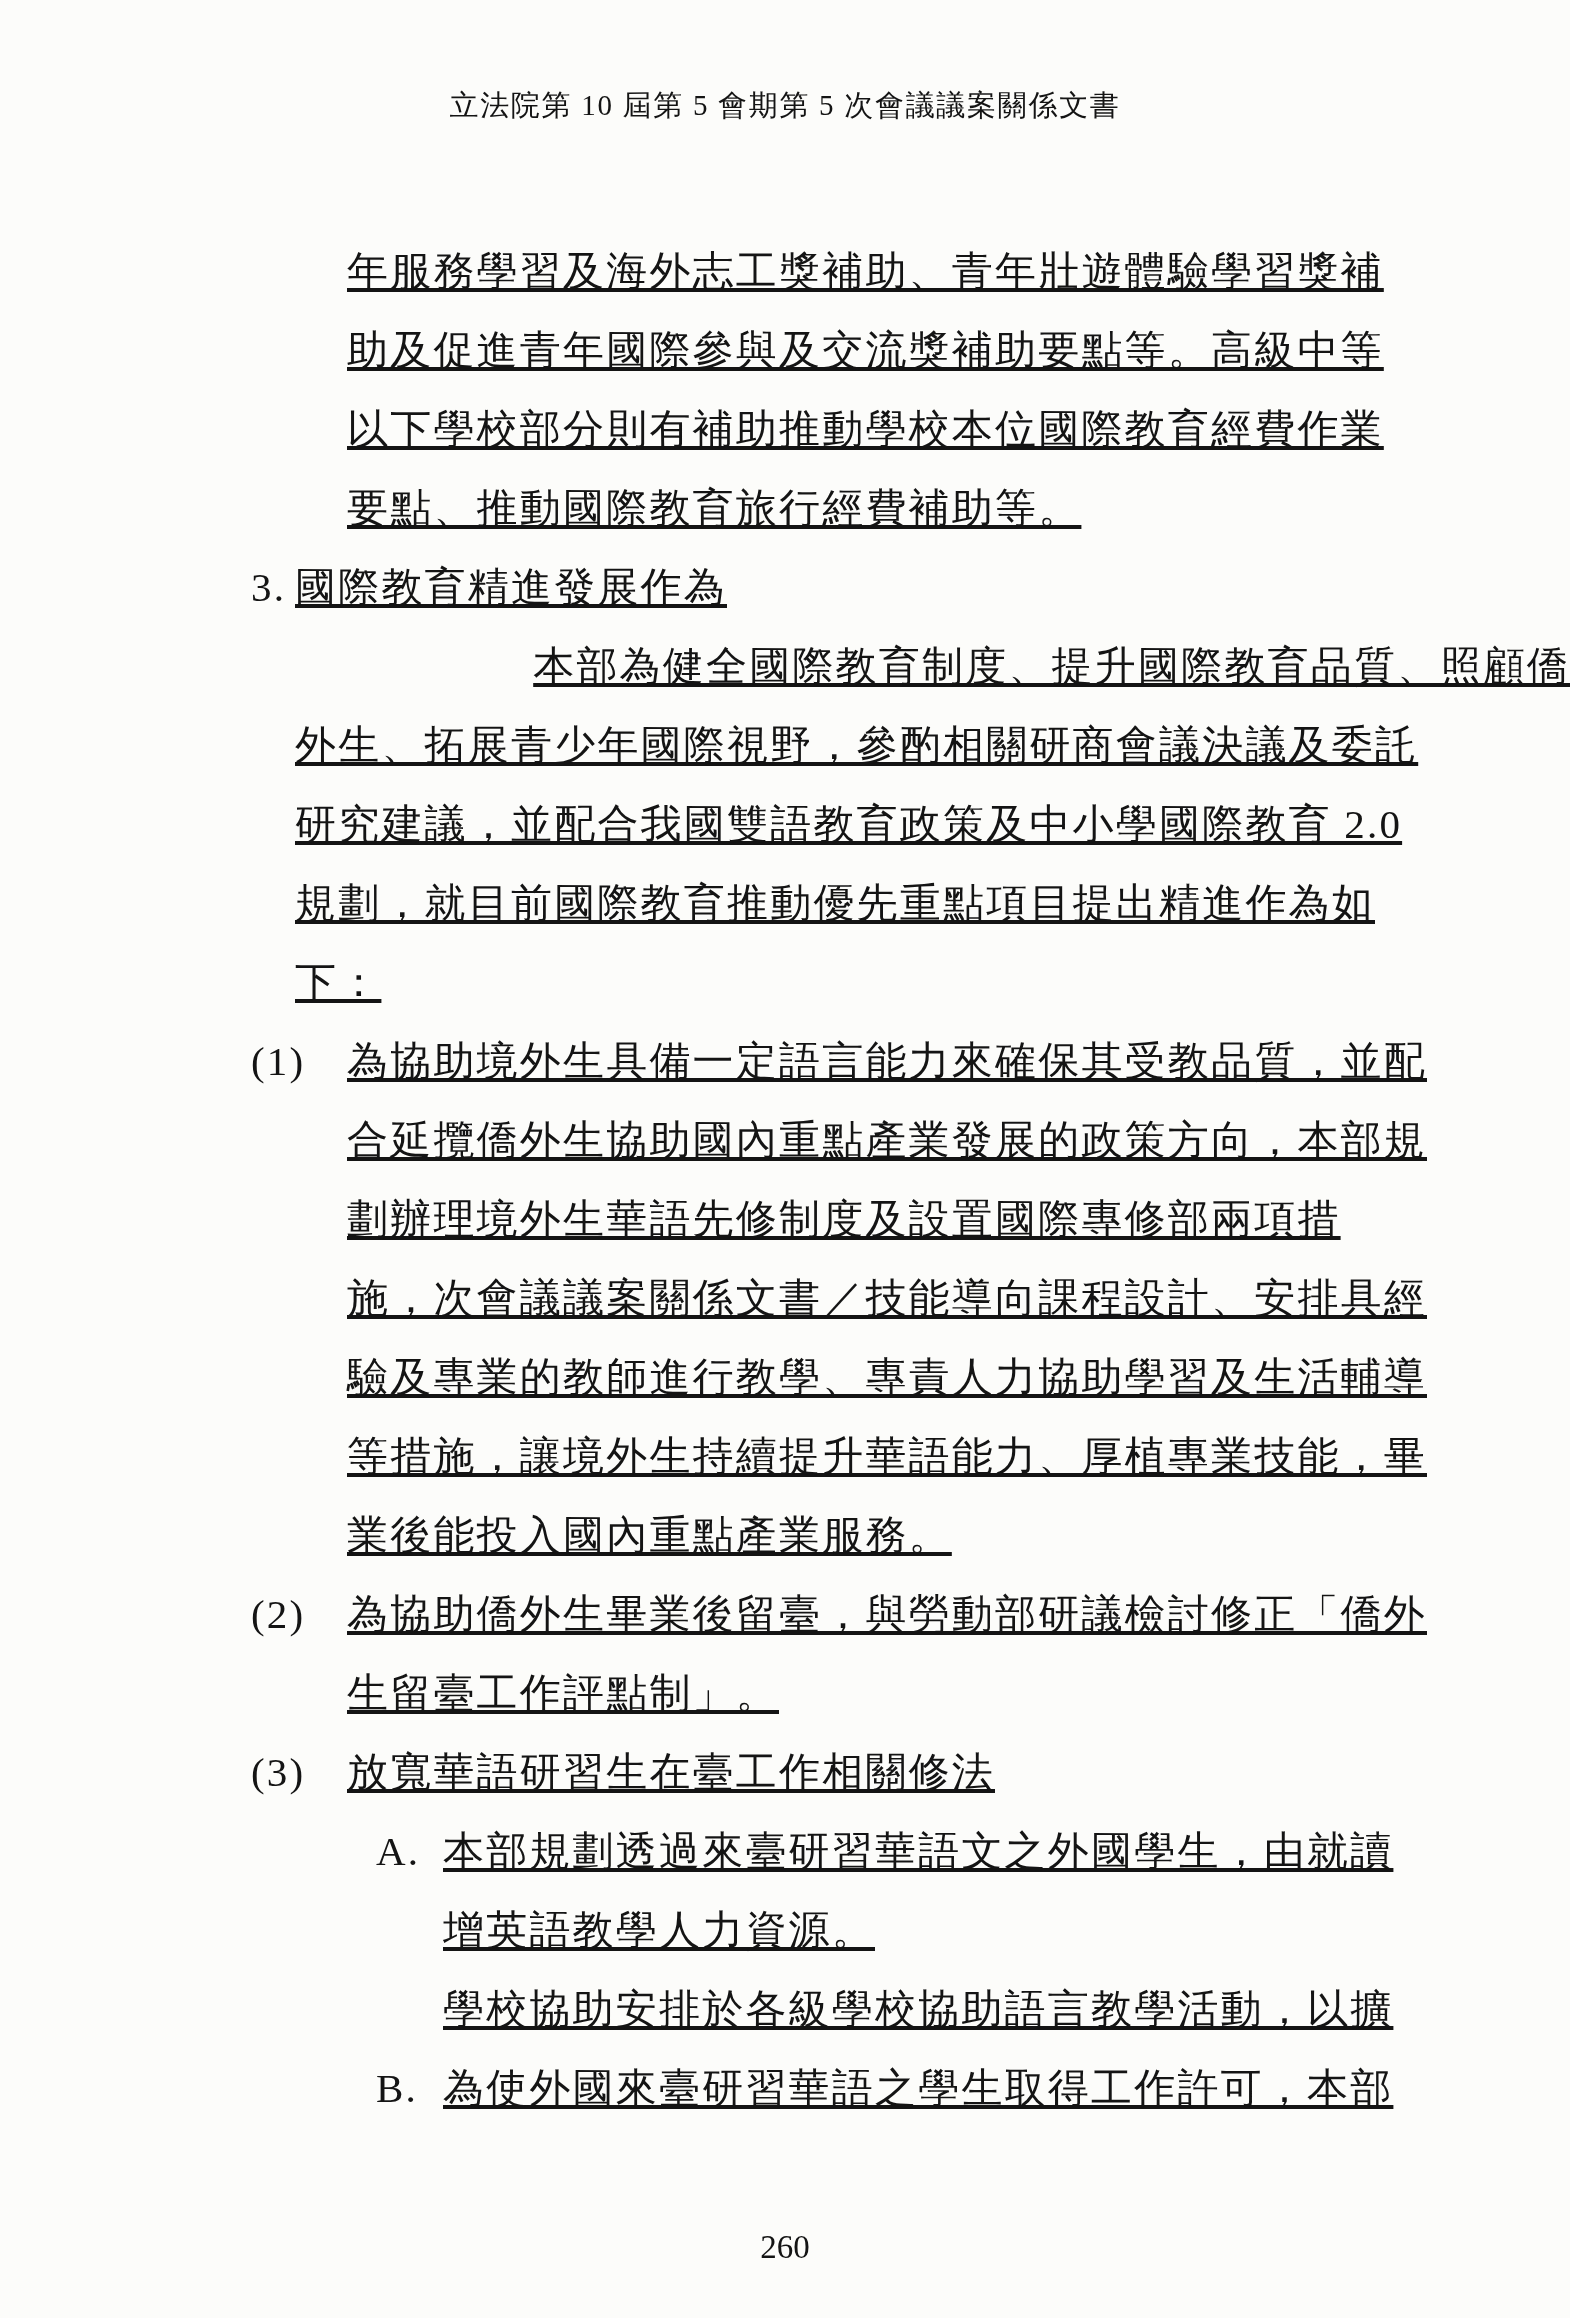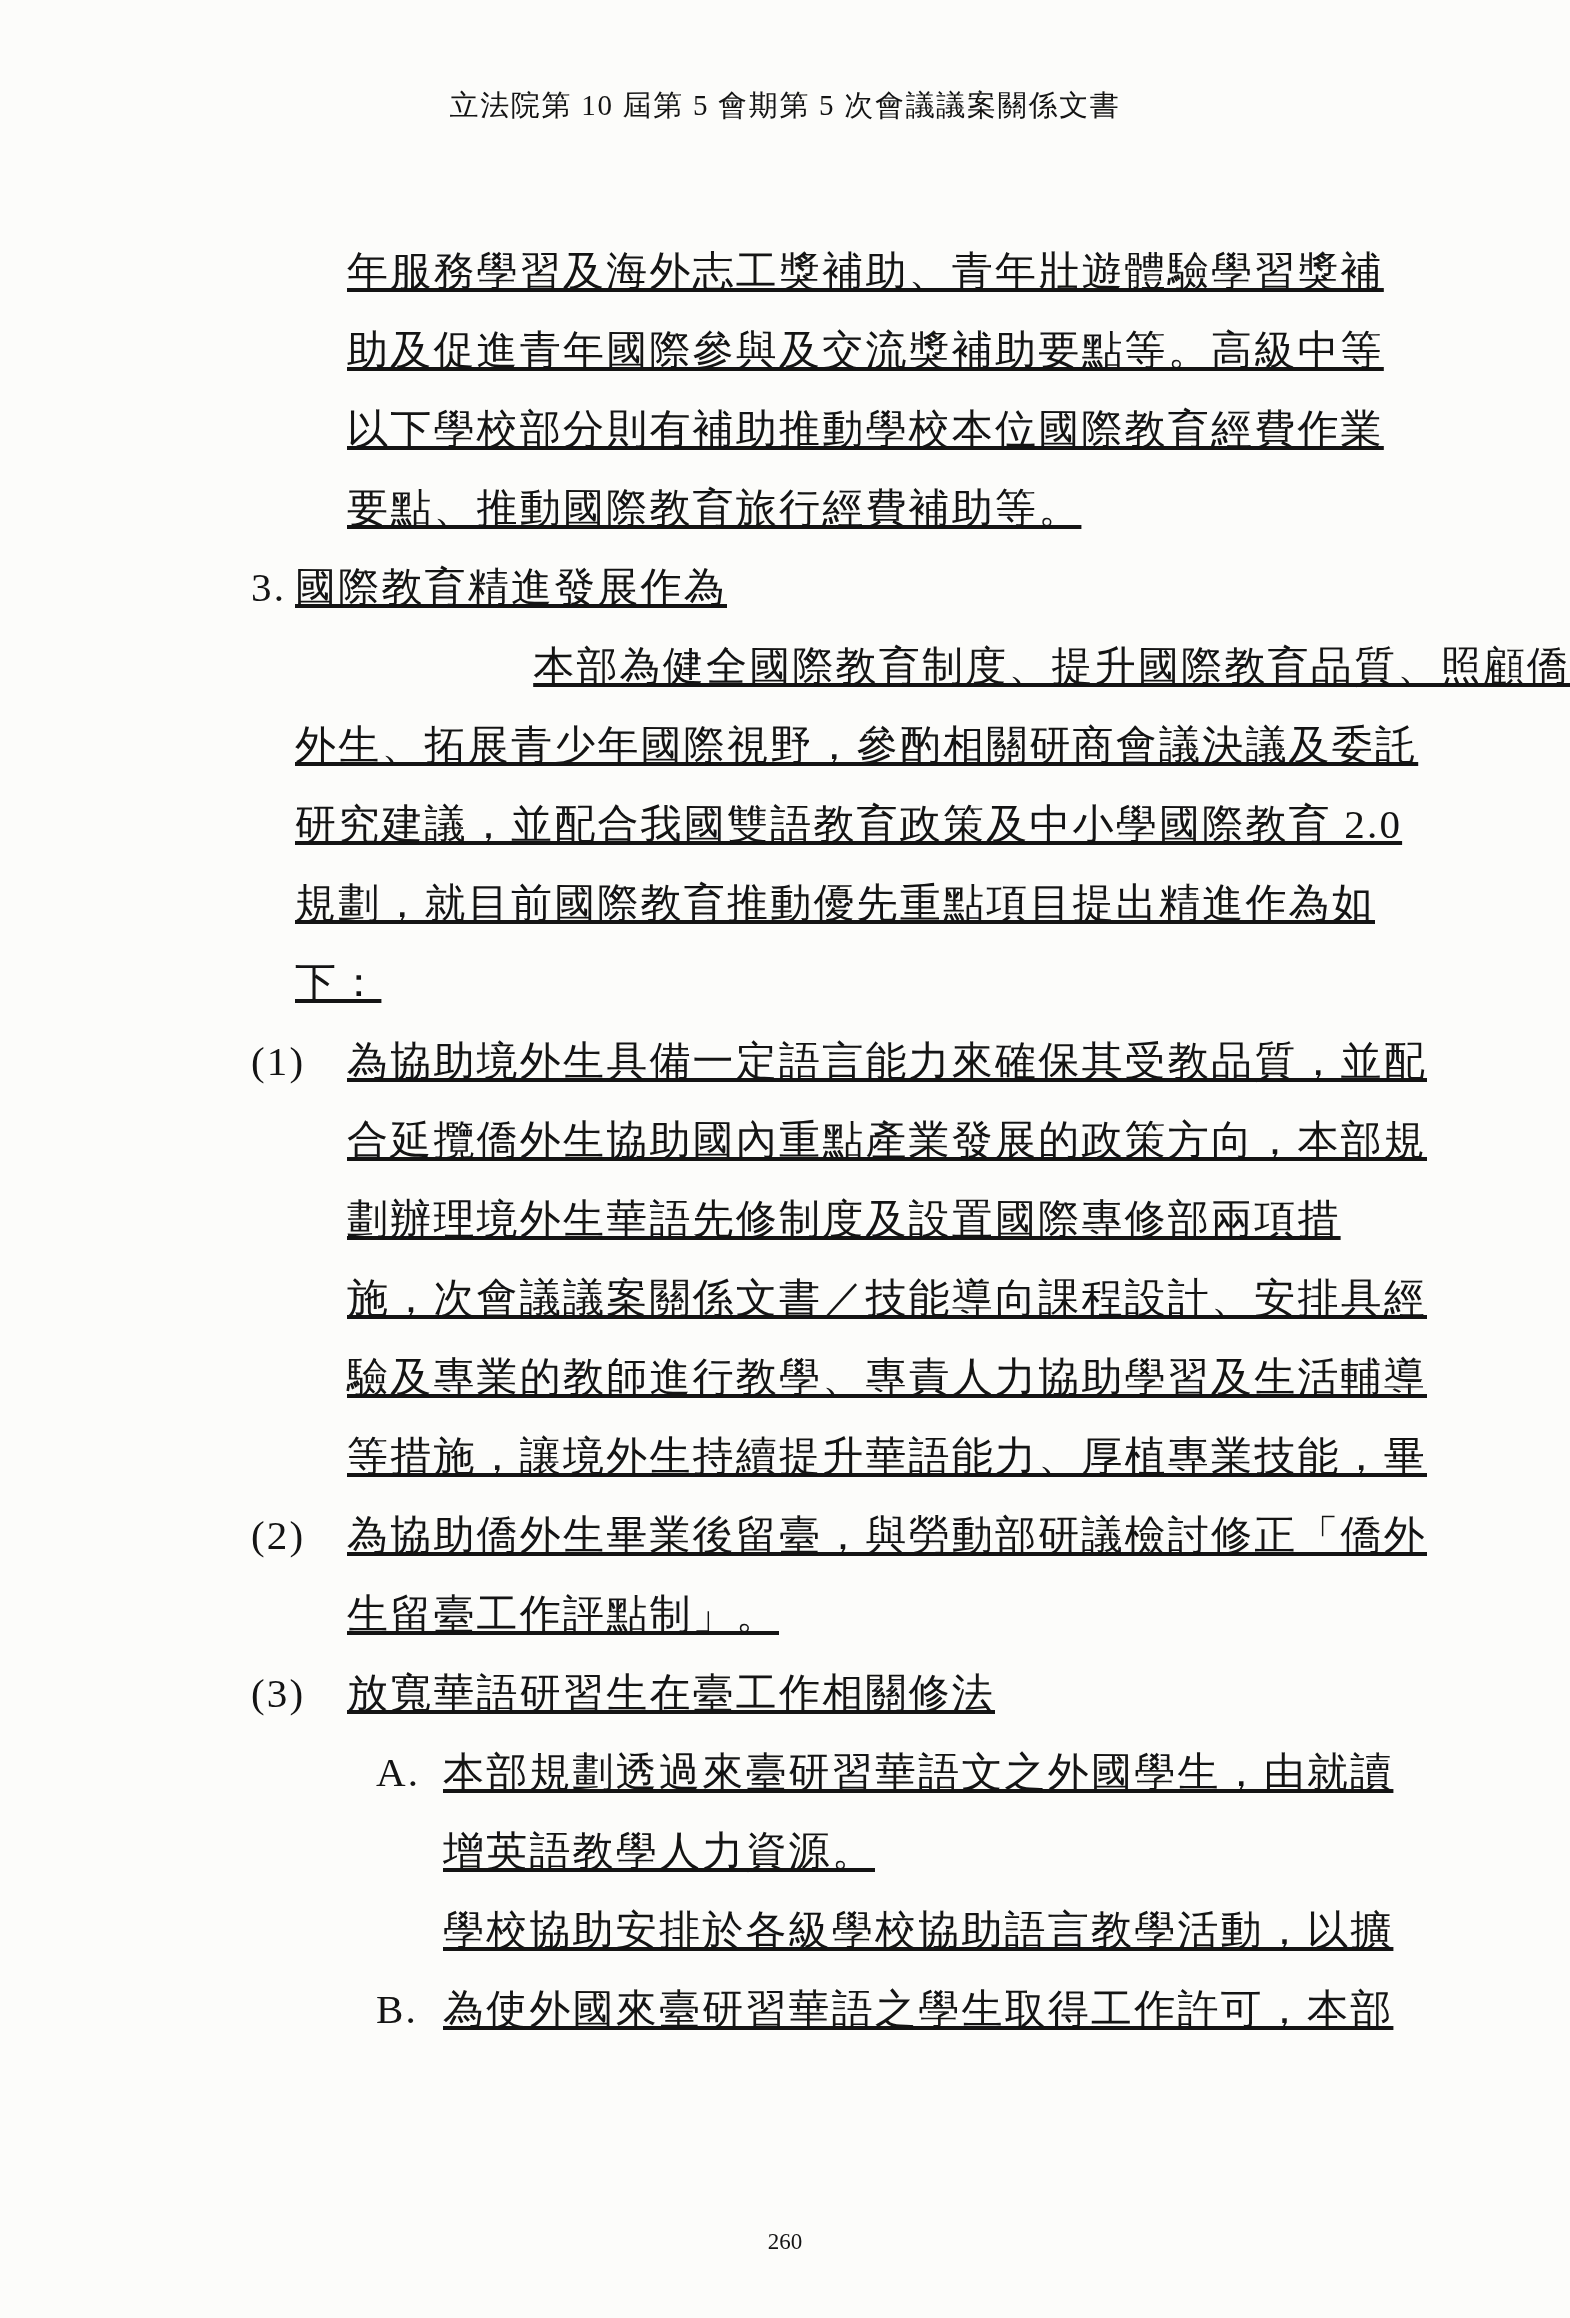--- a/index.html
+++ b/index.html
@@ -54,21 +54,21 @@
   .ind-item-number > .marker.m-num   { min-width: 44px; }
   .ind-item-number > .marker.m-paren { min-width: 96px; }
   .ind-sub-item    > .marker         { min-width: 67px; }
 
   .page-number {
     position: absolute;
     top: 2229px;
     left: 0;
     width: 100%;
     text-align: center;
-    font-size: 23px;
+    font-size: 33px;
   }
 </style>
 </head>
 <body>
 
 <div class="page">
   <div class="doc-header">立法院第 10 屆第 5 會期第 5 次會議議案關係文書</div>
 
   <div class="content" id="content">
       <div class="line ind-body-cont"><span>年服務學習及海外志工獎補助、青年壯遊體驗學習獎補</span></div>
@@ -80,20 +80,21 @@
       <div class="line ind-para-cont"><span>外生、拓展青少年國際視野，參酌相關研商會議決議及委託</span></div>
       <div class="line ind-para-cont"><span>研究建議，並配合我國雙語教育政策及中小學國際教育 2.0</span></div>
       <div class="line ind-para-cont"><span>規劃，就目前國際教育推動優先重點項目提出精進作為如</span></div>
       <div class="line ind-para-cont"><span>下：</span></div>
       <div class="line ind-item-number"><span class="marker m-paren">(1)</span><span>為協助境外生具備一定語言能力來確保其受教品質，並配</span></div>
       <div class="line ind-body-cont"><span>合延攬僑外生協助國內重點產業發展的政策方向，本部規</span></div>
       <div class="line ind-body-cont"><span>劃辦理境外生華語先修制度及設置國際專修部兩項措</span></div>
       <div class="line ind-body-cont"><span>施，次會議議案關係文書／技能導向課程設計、安排具經</span></div>
       <div class="line ind-body-cont"><span>驗及專業的教師進行教學、專責人力協助學習及生活輔導</span></div>
       <div class="line ind-body-cont"><span>等措施，讓境外生持續提升華語能力、厚植專業技能，畢</span></div>
+      <div class="line ind-body-cont"><span>業後能投入國內重點產業服務。</span></div>
       <div class="line ind-item-number"><span class="marker m-paren">(2)</span><span>為協助僑外生畢業後留臺，與勞動部研議檢討修正「僑外</span></div>
       <div class="line ind-body-cont"><span>生留臺工作評點制」。</span></div>
       <div class="line ind-item-number"><span class="marker m-paren">(3)</span><span>放寬華語研習生在臺工作相關修法</span></div>
       <div class="line ind-sub-item"><span class="marker m-num">A.</span><span>本部規劃透過來臺研習華語文之外國學生，由就讀</span></div>
       <div class="line ind-sub-cont"><span>增英語教學人力資源。</span></div>
       <div class="line ind-sub-cont"><span>學校協助安排於各級學校協助語言教學活動，以擴</span></div>
       <div class="line ind-sub-item"><span class="marker m-num">B.</span><span>為使外國來臺研習華語之學生取得工作許可，本部</span></div>
     </div>
 
   <div class="page-number">260</div>

